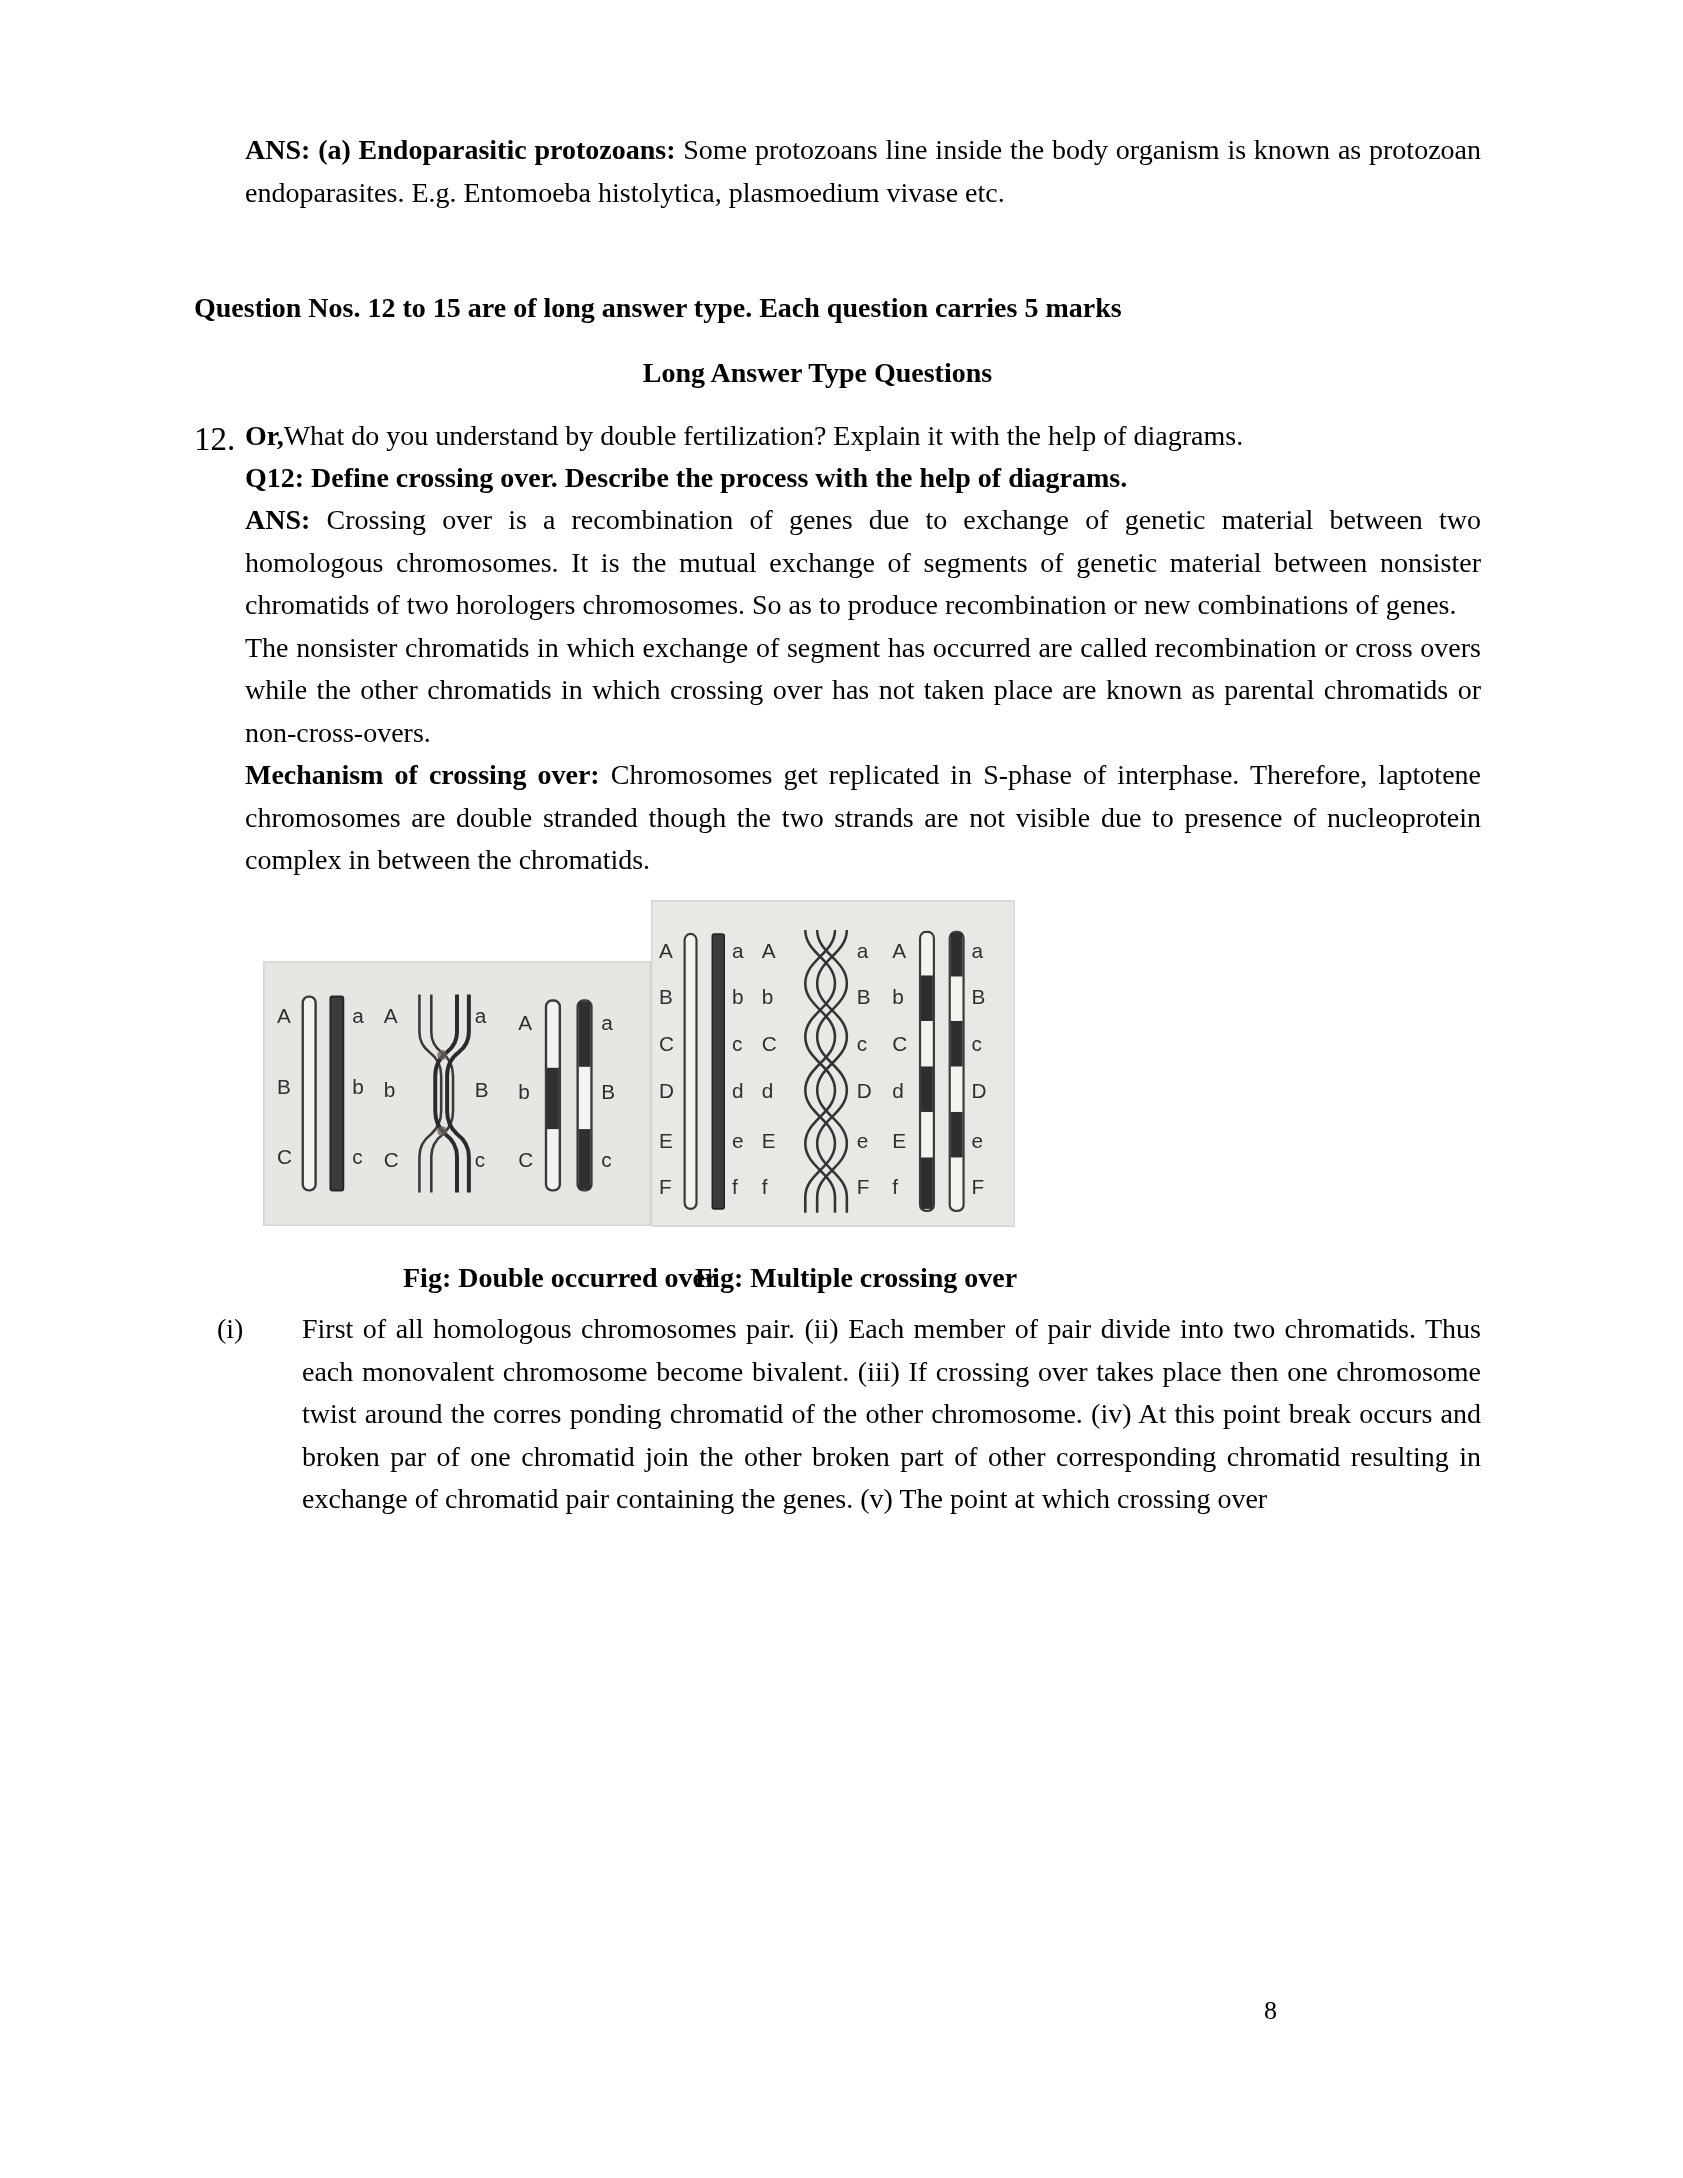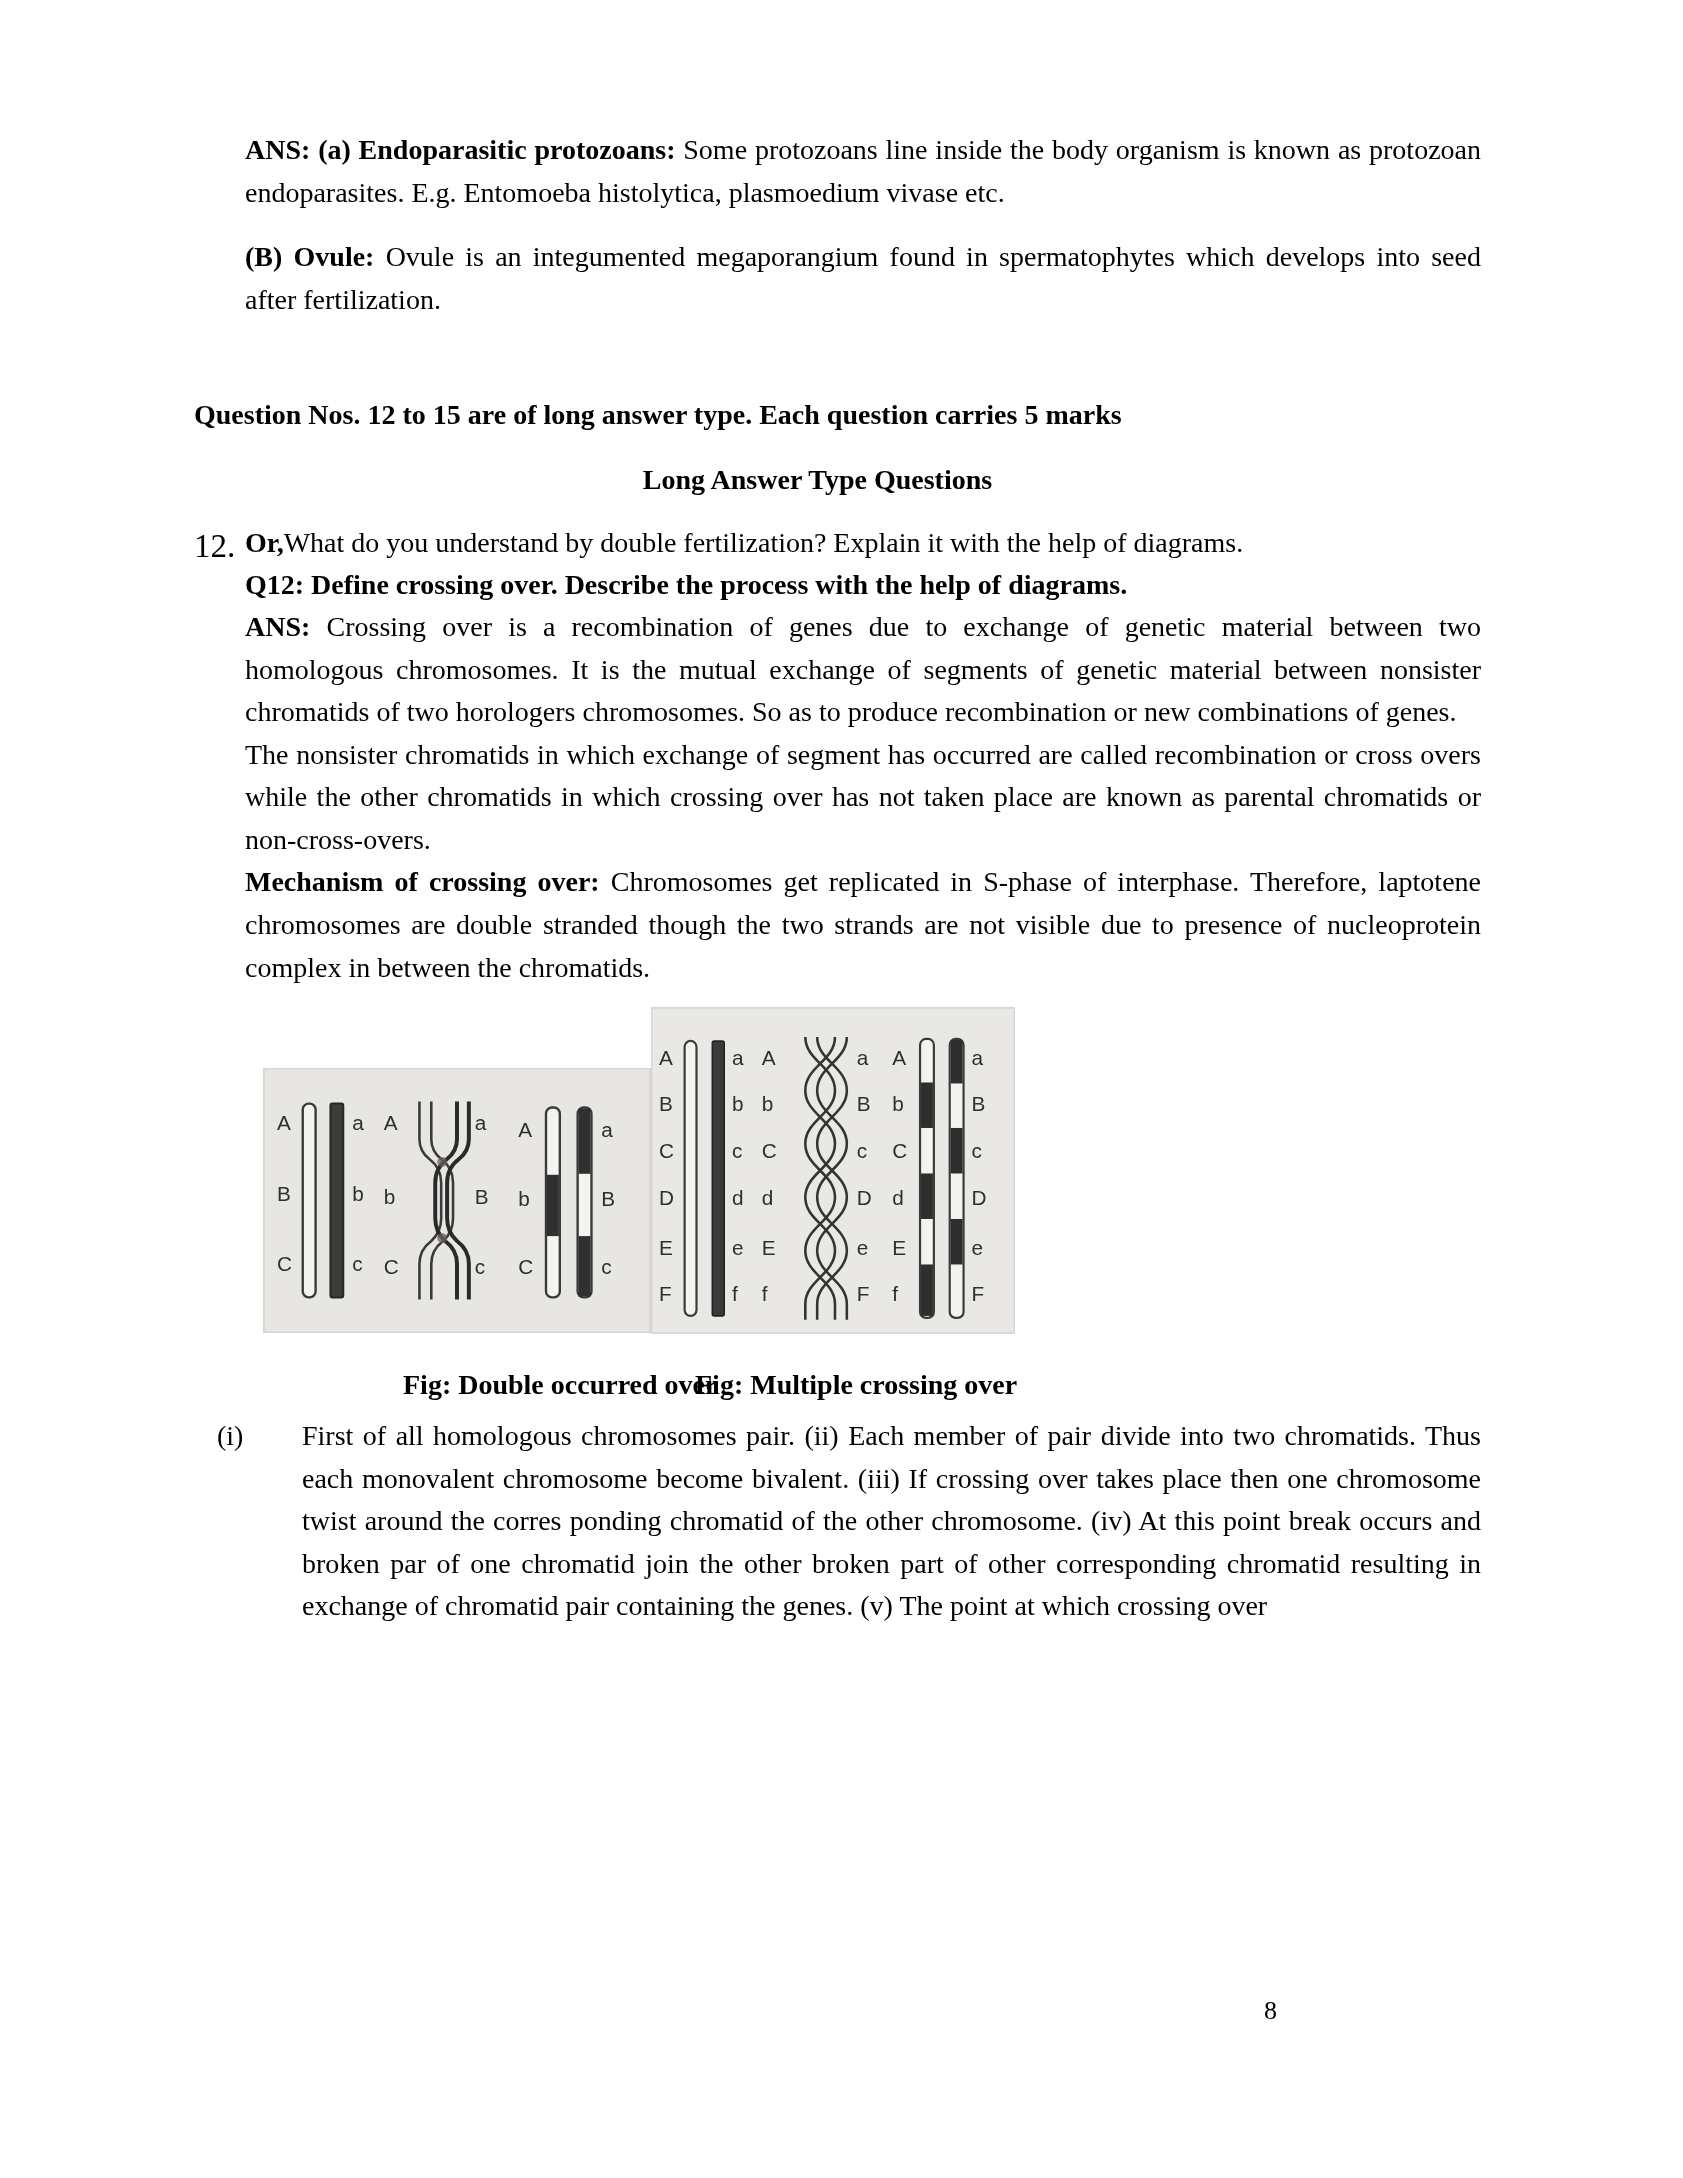--- a/index.html
+++ b/index.html
@@ -155,21 +155,20 @@
 </style>
 </head>
 <body>
 
 <div class="page">
 
   <div class="content">
 
     <p class="body-para"><b>ANS: (a) Endoparasitic protozoans:</b><span> Some protozoans line inside the body organism is known as protozoan endoparasites. E.g. Entomoeba histolytica, plasmoedium vivase etc.</span></p>
 
-    <p class="body-para"><b>(B) Ovule:</b><span> Ovule is an integumented megaporangium found in spermatophytes which develops into seed after fertilization.</span></p>
 
     <p class="section-head">Question Nos. 12 to 15 are of long answer type. Each question carries 5 marks</p>
 
 
     <p class="center-head">Long Answer Type Questions</p>
 
     <div class="numbered">
       <span class="num">12.</span>
     </div>
 

